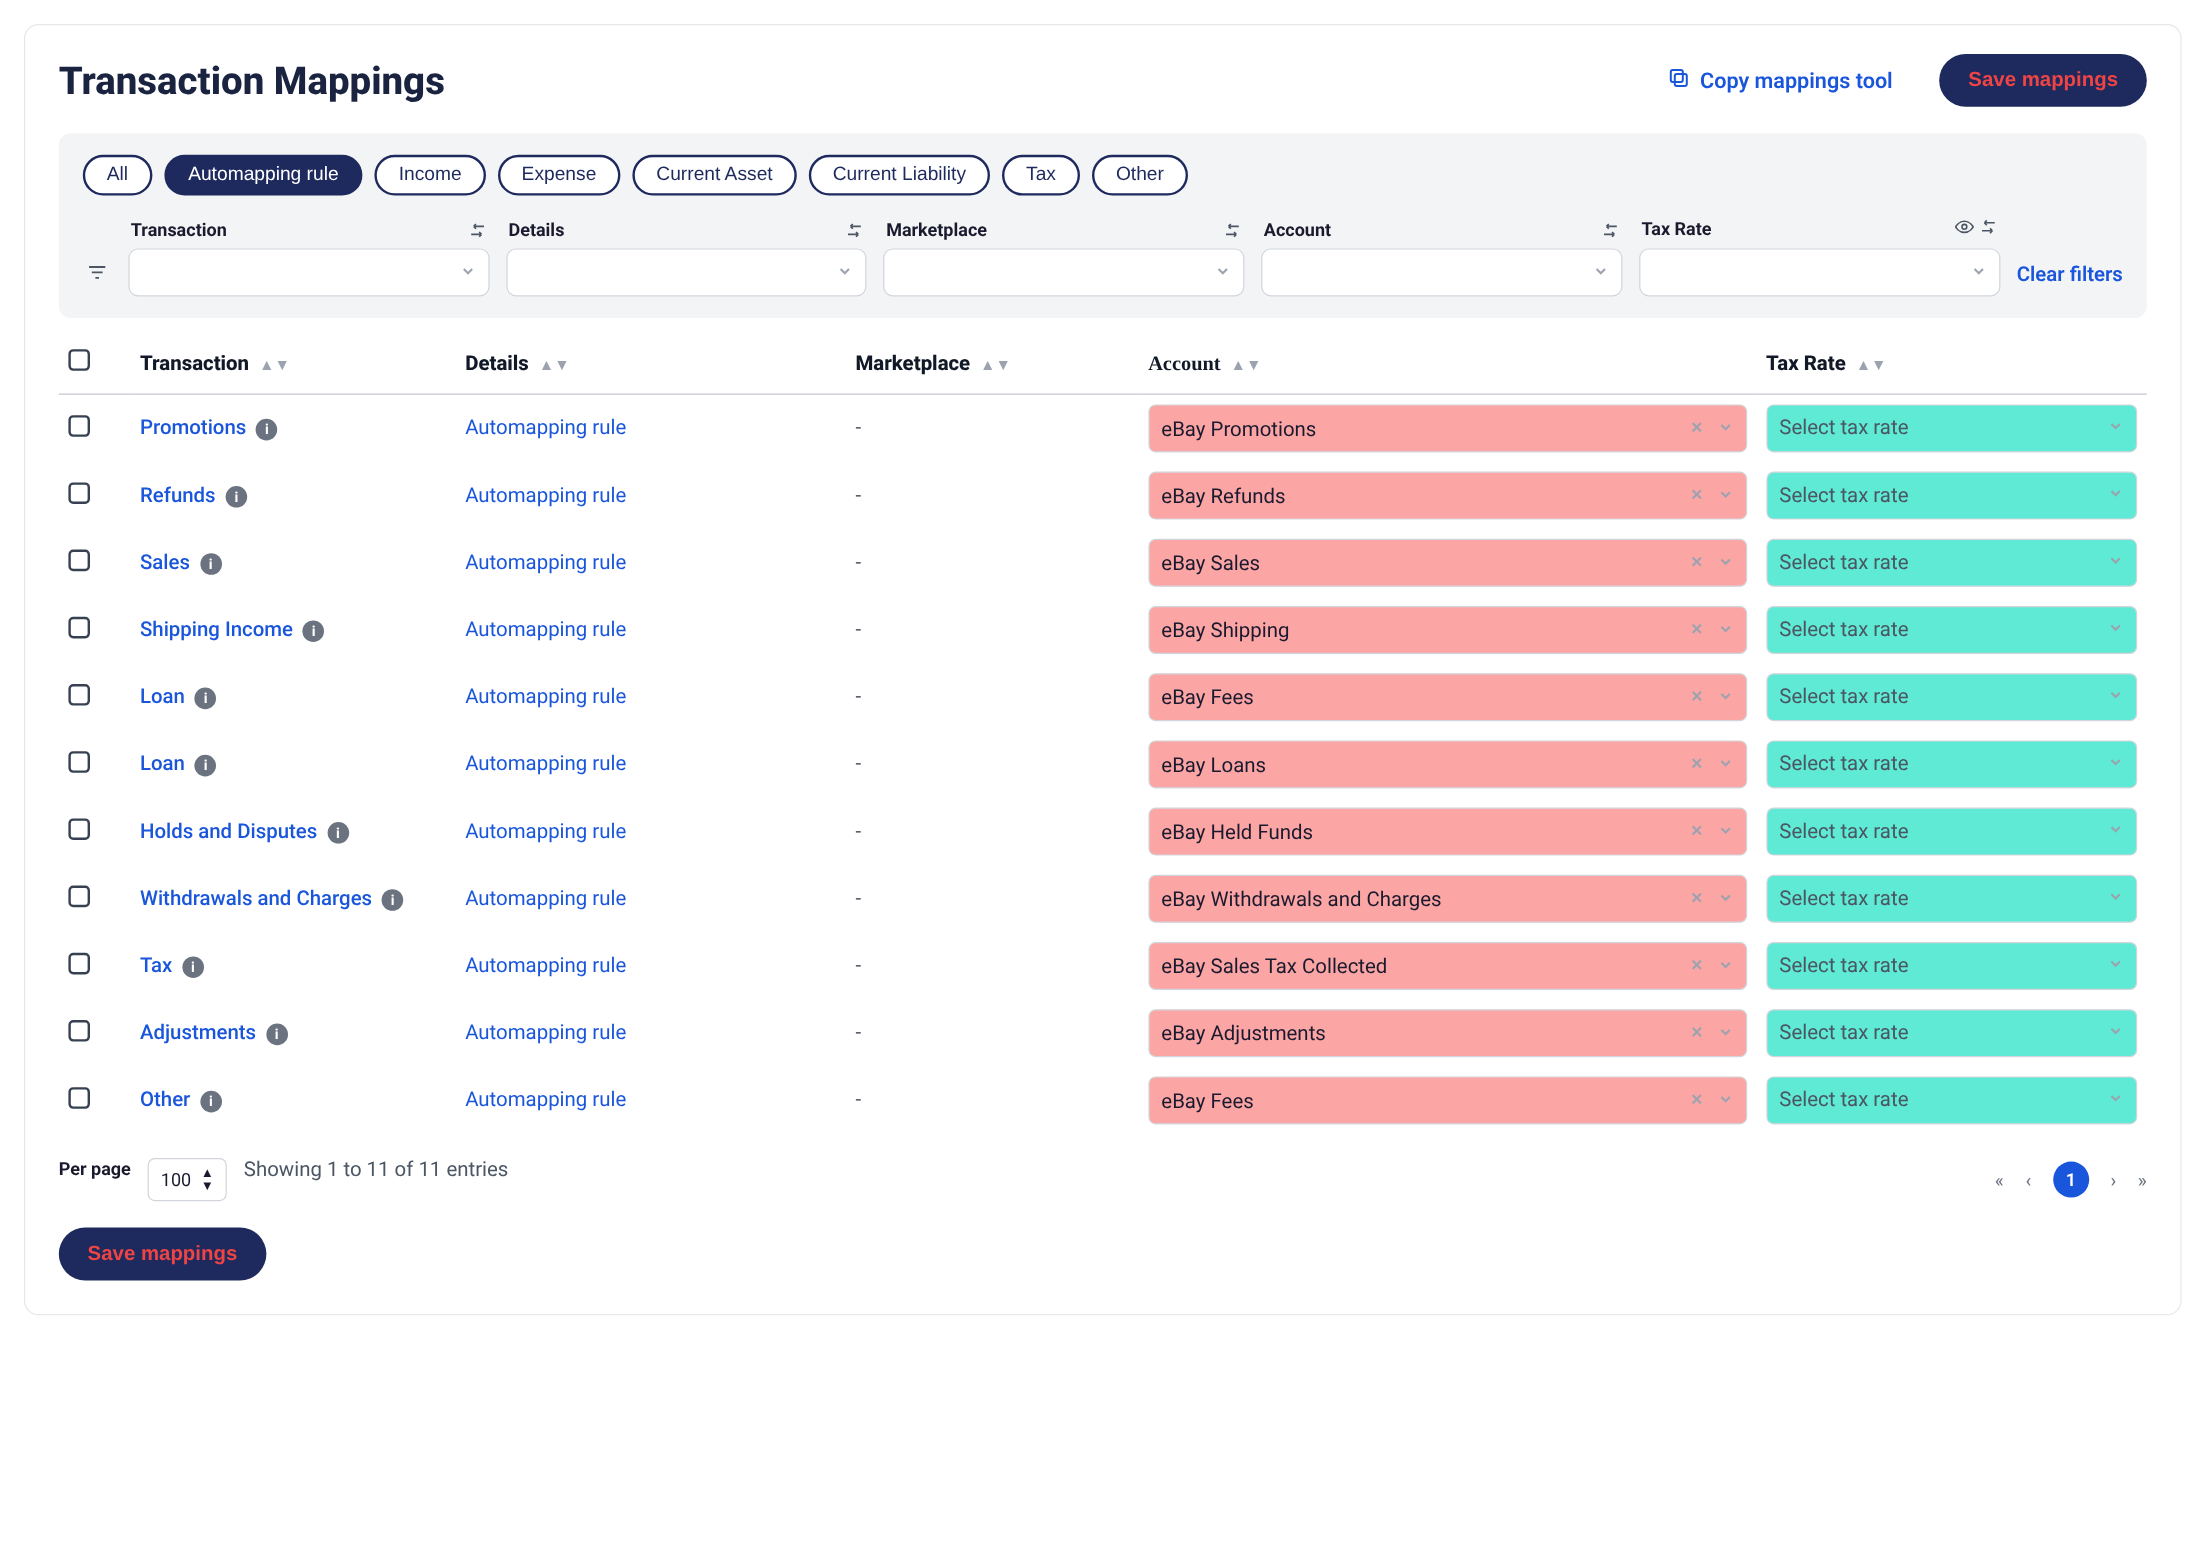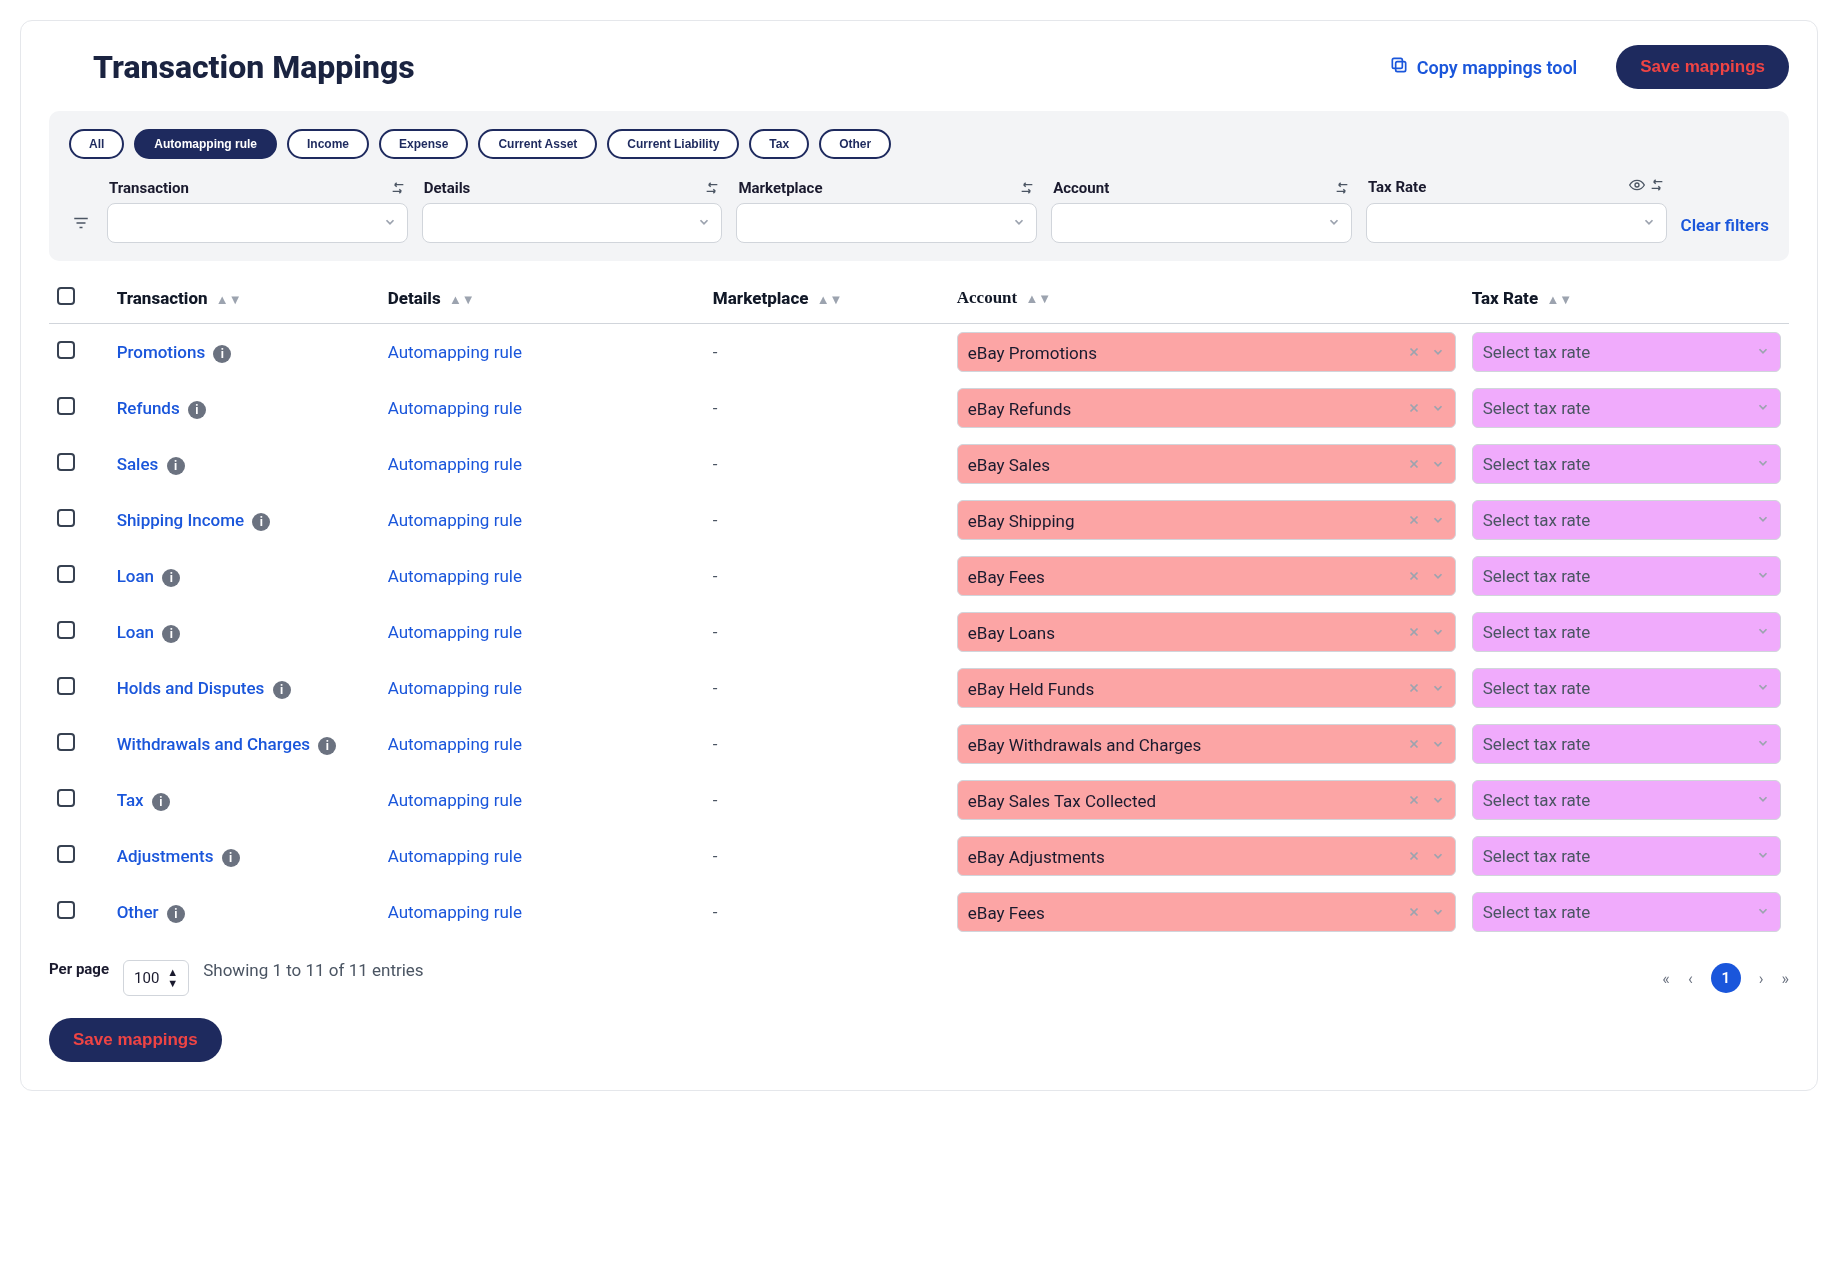--- a/index.html
+++ b/index.html
@@ -14,21 +14,20 @@
     border: 1px solid #e5e7eb;
     border-radius: 12px;
     padding: 24px 28px 28px 28px;
     max-width: 1800px;
   }
   .header-row {
     display: flex;
     align-items: center;
     justify-content: space-between;
     margin-bottom: 22px;
-    margin-left: 44px;
   }
   .page-title {
     font-size: 32px;
     font-weight: 800;
     color: #1a2340;
   }
   .header-actions {
     display: flex;
     align-items: center;
     gap: 39px;
@@ -64,22 +63,22 @@
     gap: 10px;
     margin-bottom: 18px;
     flex-wrap: wrap;
   }
   .pill {
     border: 2px solid #1e2a5e;
     background: #fff;
     color: #1e2a5e;
     padding: 6px 18px;
     border-radius: 999px;
-    font-weight: 700;
-    font-size: 12px;
+    font-weight: 400;
+    font-size: 16px;
     cursor: pointer;
   }
   .pill.active {
     background: #1e2a5e;
     color: #fff;
   }
   .filter-row {
     display: flex;
     align-items: flex-end;
     gap: 14px;
@@ -158,21 +157,21 @@
   .details-link { color: #1a56db; cursor:pointer; }
   .dash { color:#4b5563; }
   .acct-select {
     display:flex; align-items:flex-end; justify-content:space-between;
     border:1px solid #d1d5db; border-radius:6px; background:#fca5a5;
     padding:8px 10px; min-height:40px;
   }
   .acct-select .controls { display:flex; gap:10px; align-items:center; color:#9ca3af; }
   .tax-select {
     display:flex; align-items:center; justify-content:space-between;
-    border:1px solid #d1d5db; border-radius:6px; background:#f0abfc;
+    border:1px solid #d1d5db; border-radius:6px; background:#5eead4;
     padding:8px 10px; min-height:40px; color:#4b5563;
   }
   .footer-row {
     display:flex; align-items:center; justify-content:space-between;
     margin-top: 20px;
   }
   .footer-left { display:flex; gap:14px; }
   .perpage-label { font-weight:700; font-size:15px; }
   .perpage-select {
     border:1px solid #d1d5db; border-radius:6px; padding:6px 10px; display:inline-flex; align-items:center; gap:8px; cursor:pointer; font-size:15px;

